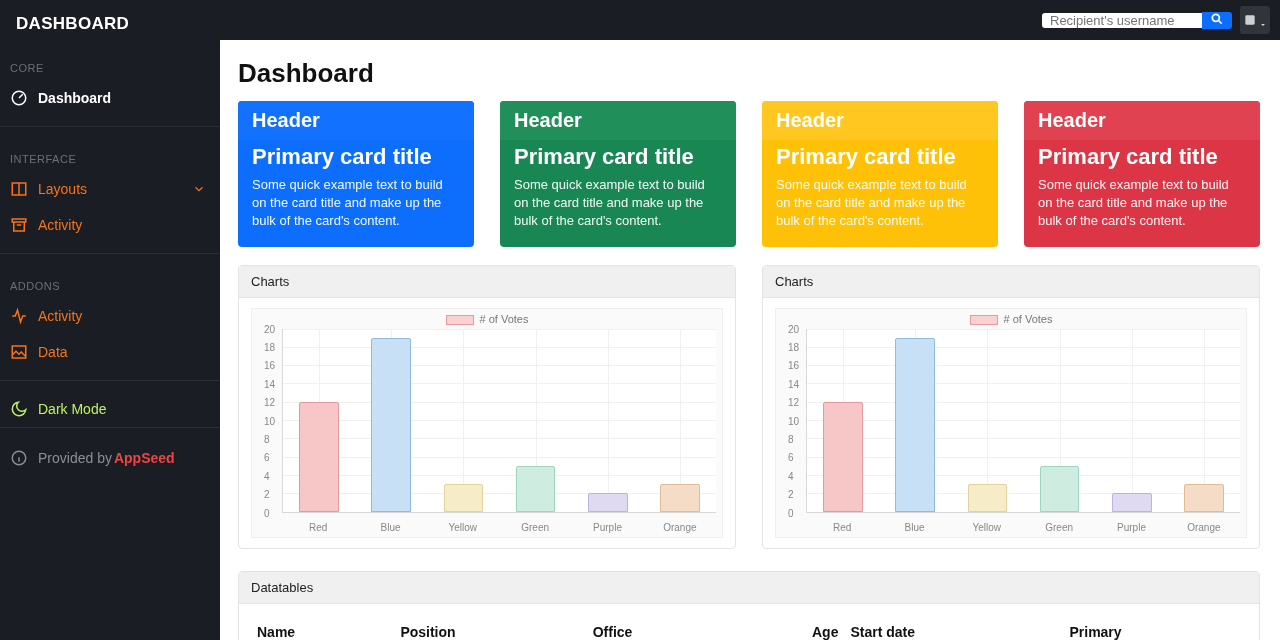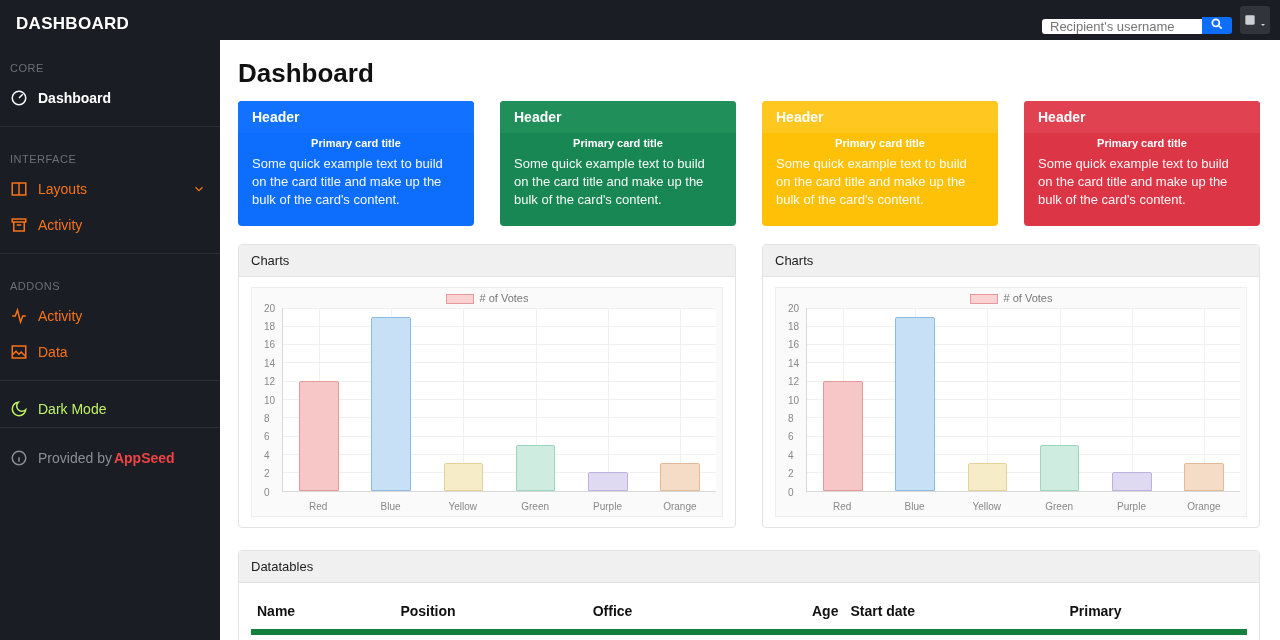--- a/index.html
+++ b/index.html
@@ -56,21 +56,21 @@
   .topbar {
     height: 40px;
     background: #1a1d23;
     display: flex;
     align-items: center;
     justify-content: flex-end;
     padding-right: 10px;
   }
   .search {
     display: flex;
-    align-items: flex-end;
+    align-items: center;
     height: 28px;
   }
   .search input {
     width: 160px;
     border: none;
     padding: 0 8px;
     border-radius: 3px 0 0 3px;
     font-size: 13px;
     outline: none;
   }
@@ -111,23 +111,23 @@
     display: grid;
     grid-template-columns: repeat(4, 1fr);
     gap: 26px;
     margin-bottom: 18px;
   }
   .color-card {
     border-radius: 4px;
     color: #fff;
     overflow: hidden;
   }
-  .color-card .hdr { padding: 8px 14px; font-weight: 600; font-size: 14px; }
+  .color-card .hdr { padding: 8px 14px; font-weight: 600; font-size: 20px; }
   .color-card .body { padding: 4px 14px 16px 14px; }
-  .color-card .title { font-weight: 700; font-size: 11px; margin-bottom: 6px; text-align: center; }
+  .color-card .title { font-weight: 700; font-size: 22px; margin-bottom: 6px; }
   .color-card .txt { font-size: 13px; line-height: 1.4; opacity: .95; }
   .c1 { background: #0d6efd; } .c1 .hdr { background: #1272ff; }
   .c2 { background: #198754; } .c2 .hdr { background: #218f5a; }
   .c3 { background: #ffc107; color: #fff; } .c3 .hdr { background: #ffc720; }
   .c4 { background: #dc3545; } .c4 .hdr { background: #e14251; }
 
   .chart-row {
     display: grid;
     grid-template-columns: repeat(2, 1fr);
     gap: 26px;

